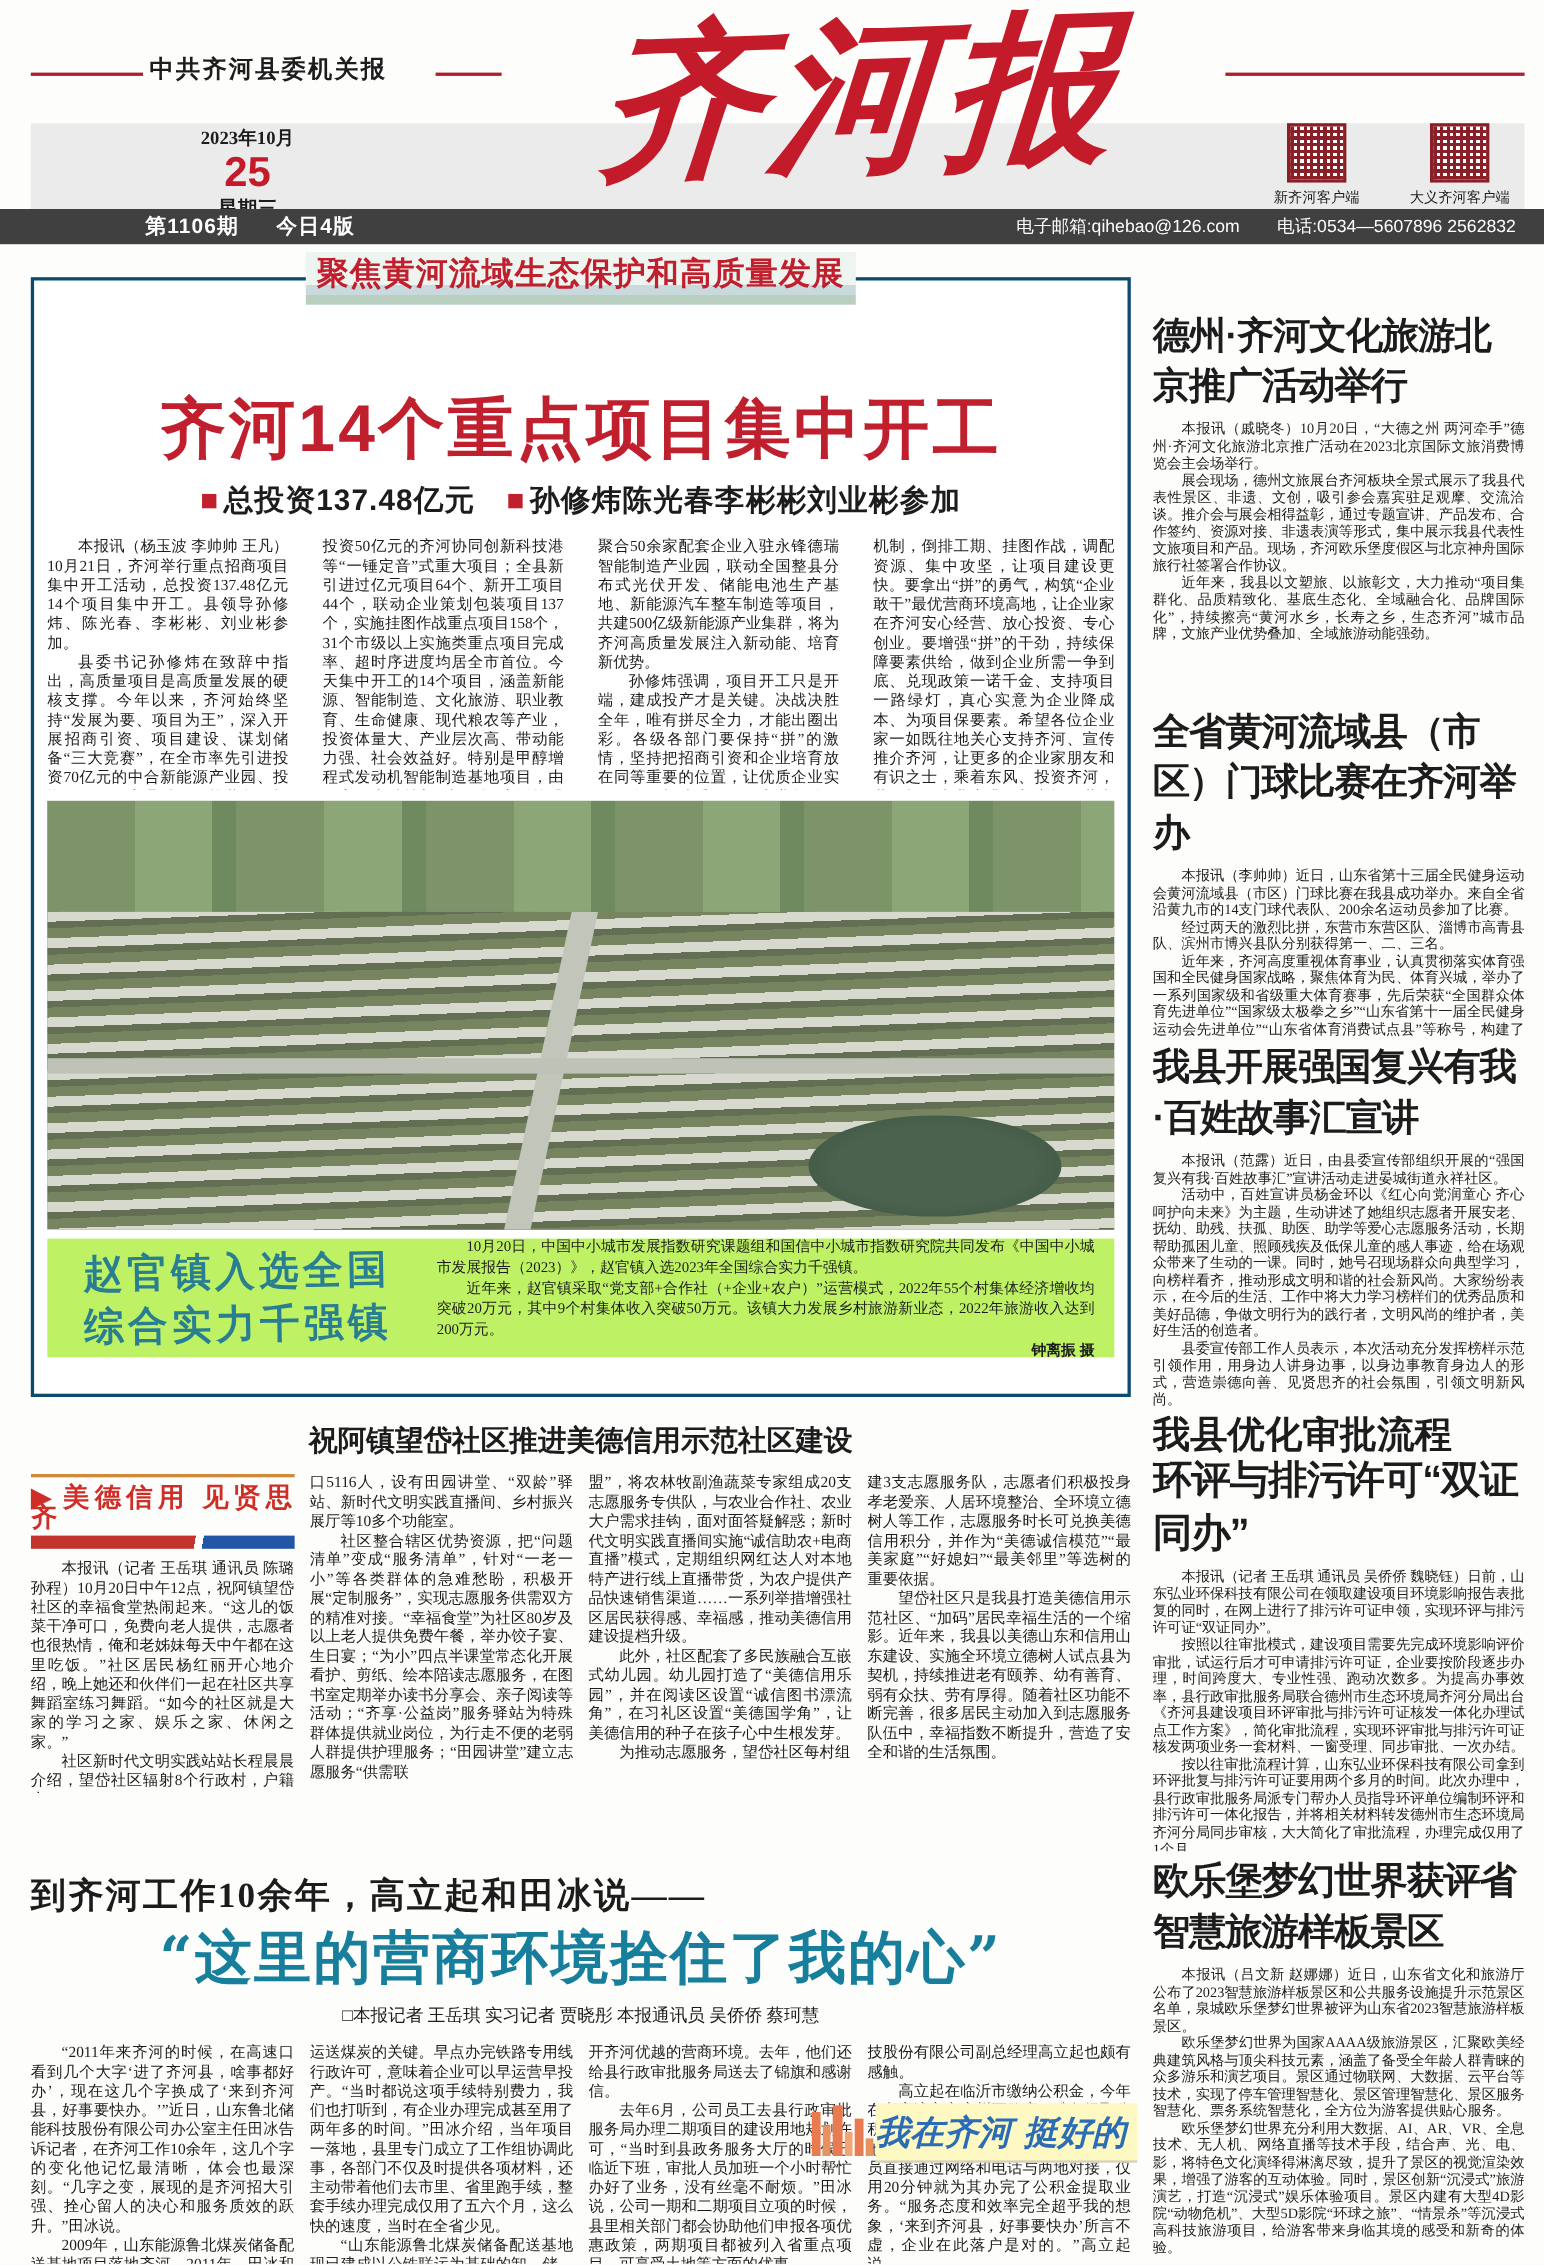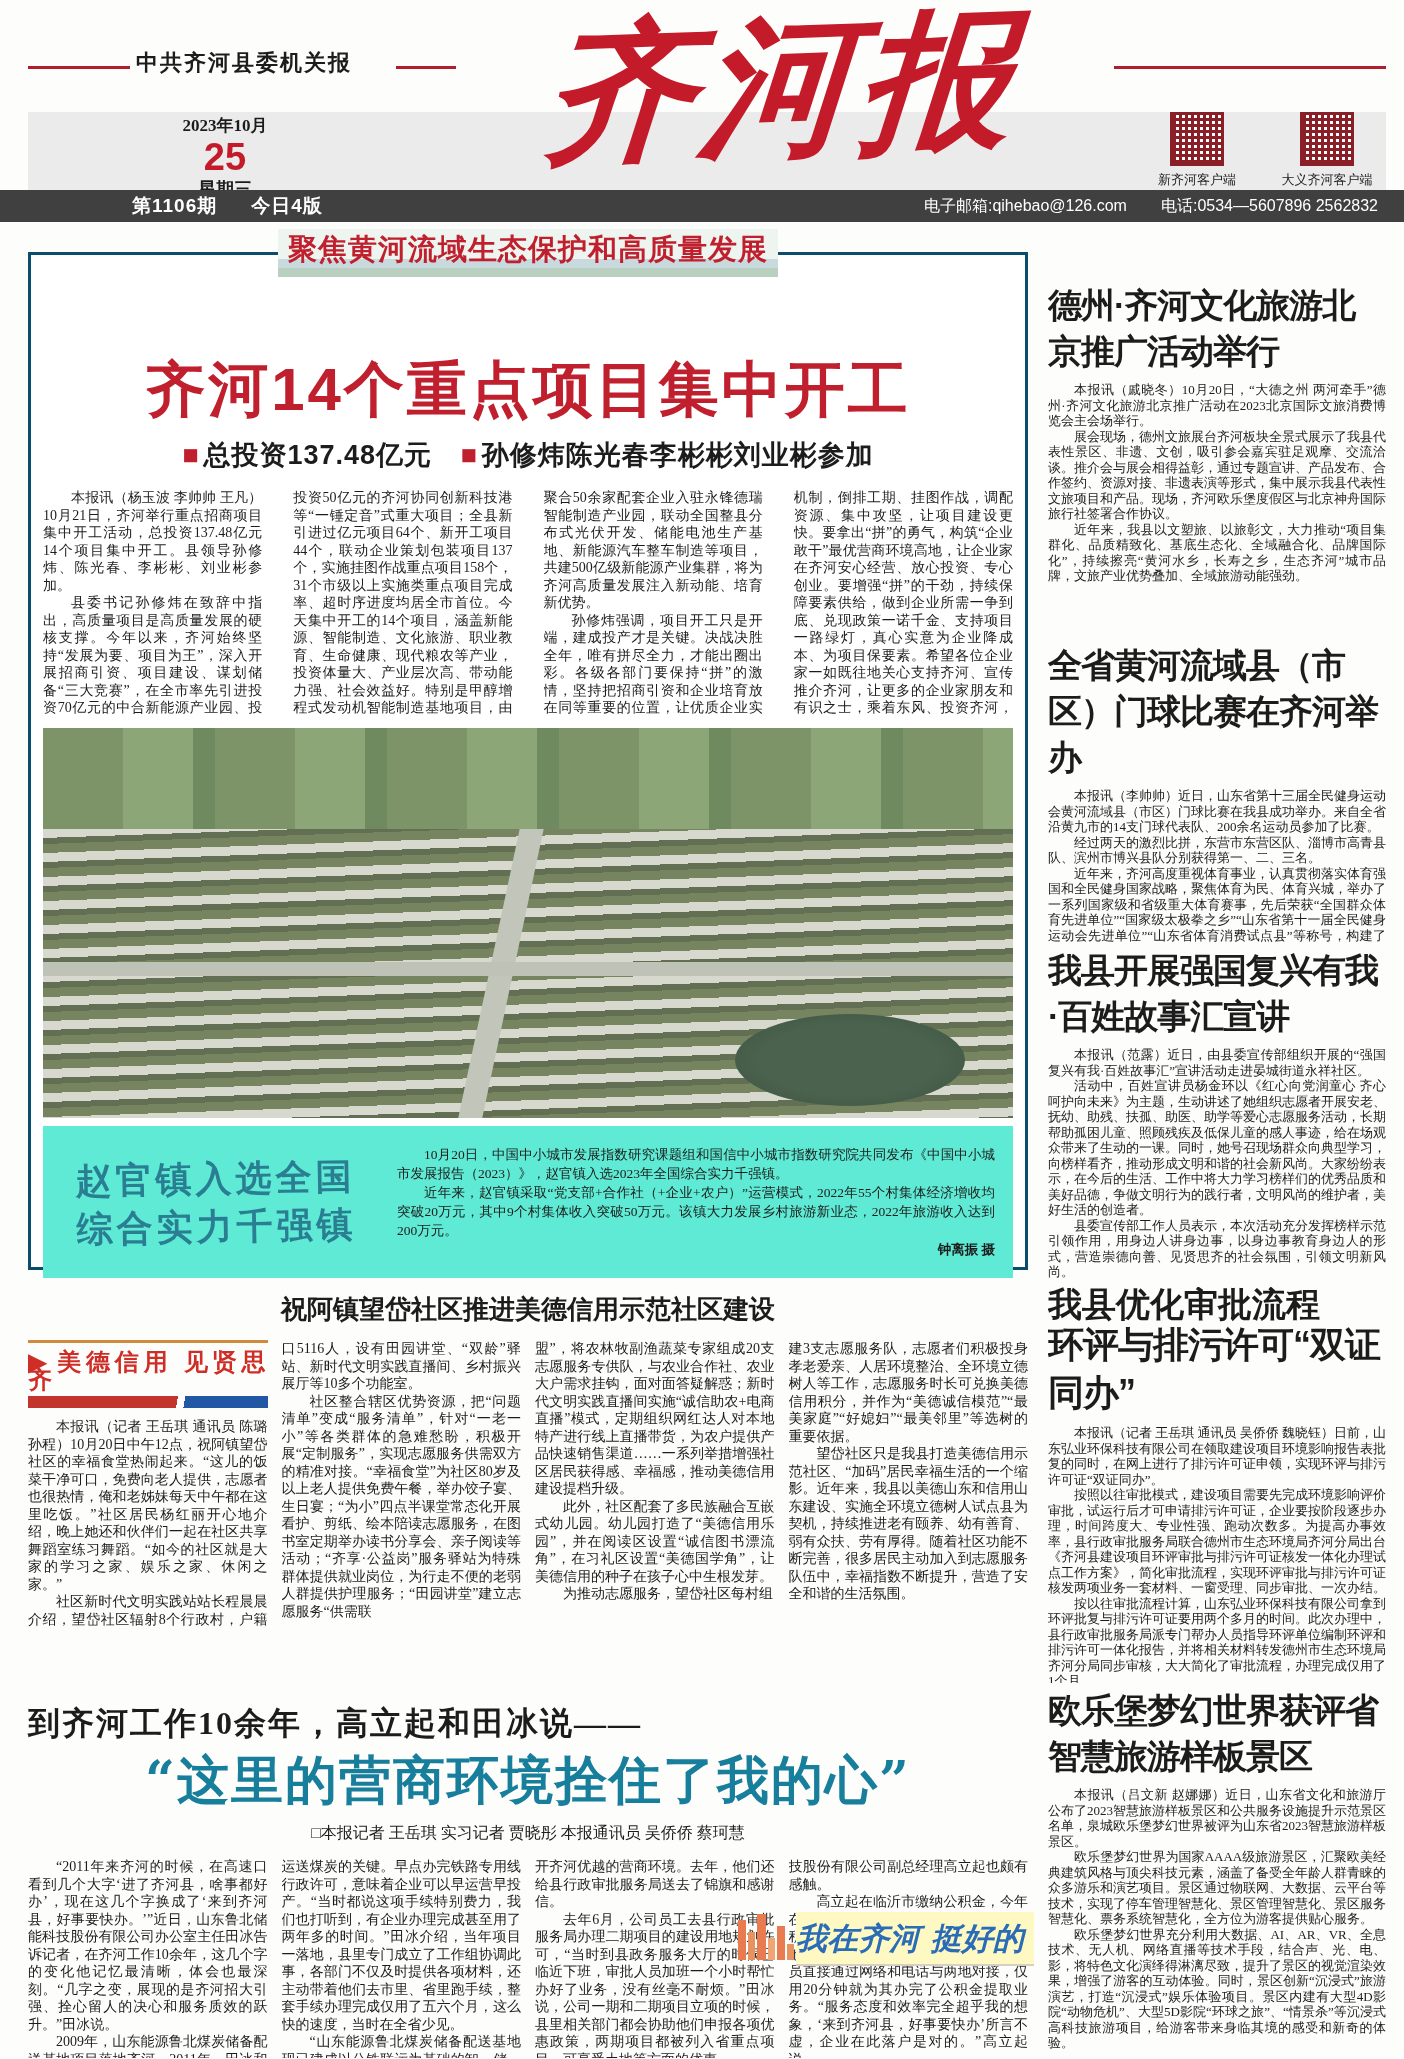--- a/index.html
+++ b/index.html
@@ -59,21 +59,21 @@
     background:linear-gradient(180deg,#93a37e 0%,#8a9c77 30%,#9aa685 100%); }
   .ph-fields { position:absolute; left:0; right:0; top:0; height:28%;
     background:repeating-linear-gradient(90deg,#7d9468 0 80px,#8ca677 80px 150px,#6e8a5e 150px 172px); }
   .ph-rows { position:absolute; left:0; right:0; top:26%; bottom:0;
     background:repeating-linear-gradient(178deg,#d7d9cf 0 9px,#626f52 9px 15px,#76855f 15px 24px); }
   .ph-road-v { position:absolute; top:26%; bottom:0; left:46%; width:24px; background:#c2c6ba; transform:skewX(-12deg); }
   .ph-road-h { position:absolute; left:0; right:0; top:60%; height:14px; background:#bfc3b7; }
   .ph-pond { position:absolute; right:5%; bottom:3%; width:230px; height:92px;
     background:radial-gradient(ellipse at center,#4b624e 0 55%,#3c5243 100%); border-radius:50%; }
   
-  .caption { margin-top:8px; height:152px; background:#5eead4; display:flex; align-items:center; padding:8px 18px; gap:26px; }
+  .caption { margin-top:8px; height:108px; background:#bef264; display:flex; align-items:center; padding:8px 18px; gap:26px; }
   .cap-title { width:310px; text-align:center; color:#2a7e92; font-weight:900;
     font-family:"DejaVu Serif",serif; transform:rotate(-1deg); }
   .cap-title div { font-size:36px; line-height:48px; letter-spacing:4px; }
   .cap-text { flex:1; font-size:13.5px; line-height:19px; text-align:justify; }
   .cap-text p { text-indent:2em; margin:0; }
   .cap-credit { text-align:right; font-weight:900; font-size:13.5px; }
   
   .mid { position:absolute; left:28px; top:1292px; width:1000px; }
   .mid-kicker { text-align:center; font-size:26px; line-height:34px; font-weight:900; font-family:"Liberation Sans",sans-serif; }
   .mid-headline { text-align:center; margin-top:2px; font-size:52px; line-height:64px; font-weight:900;

